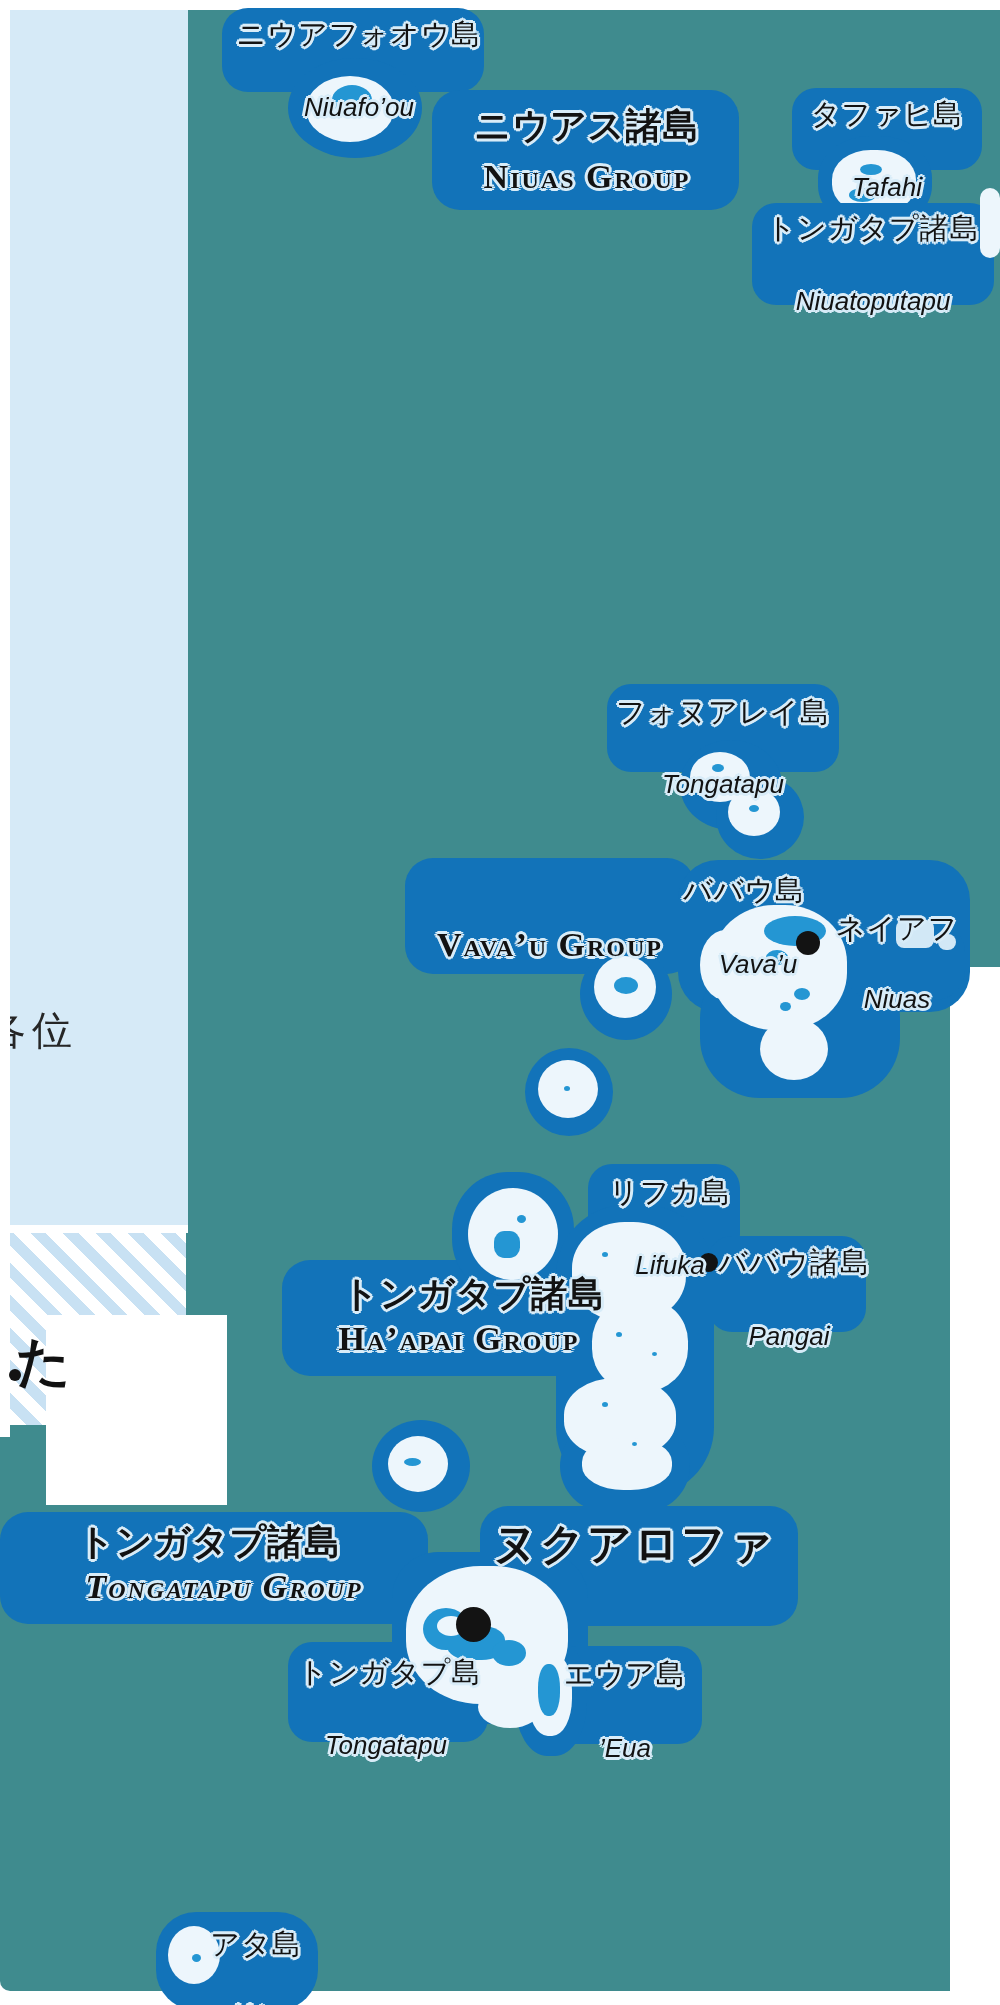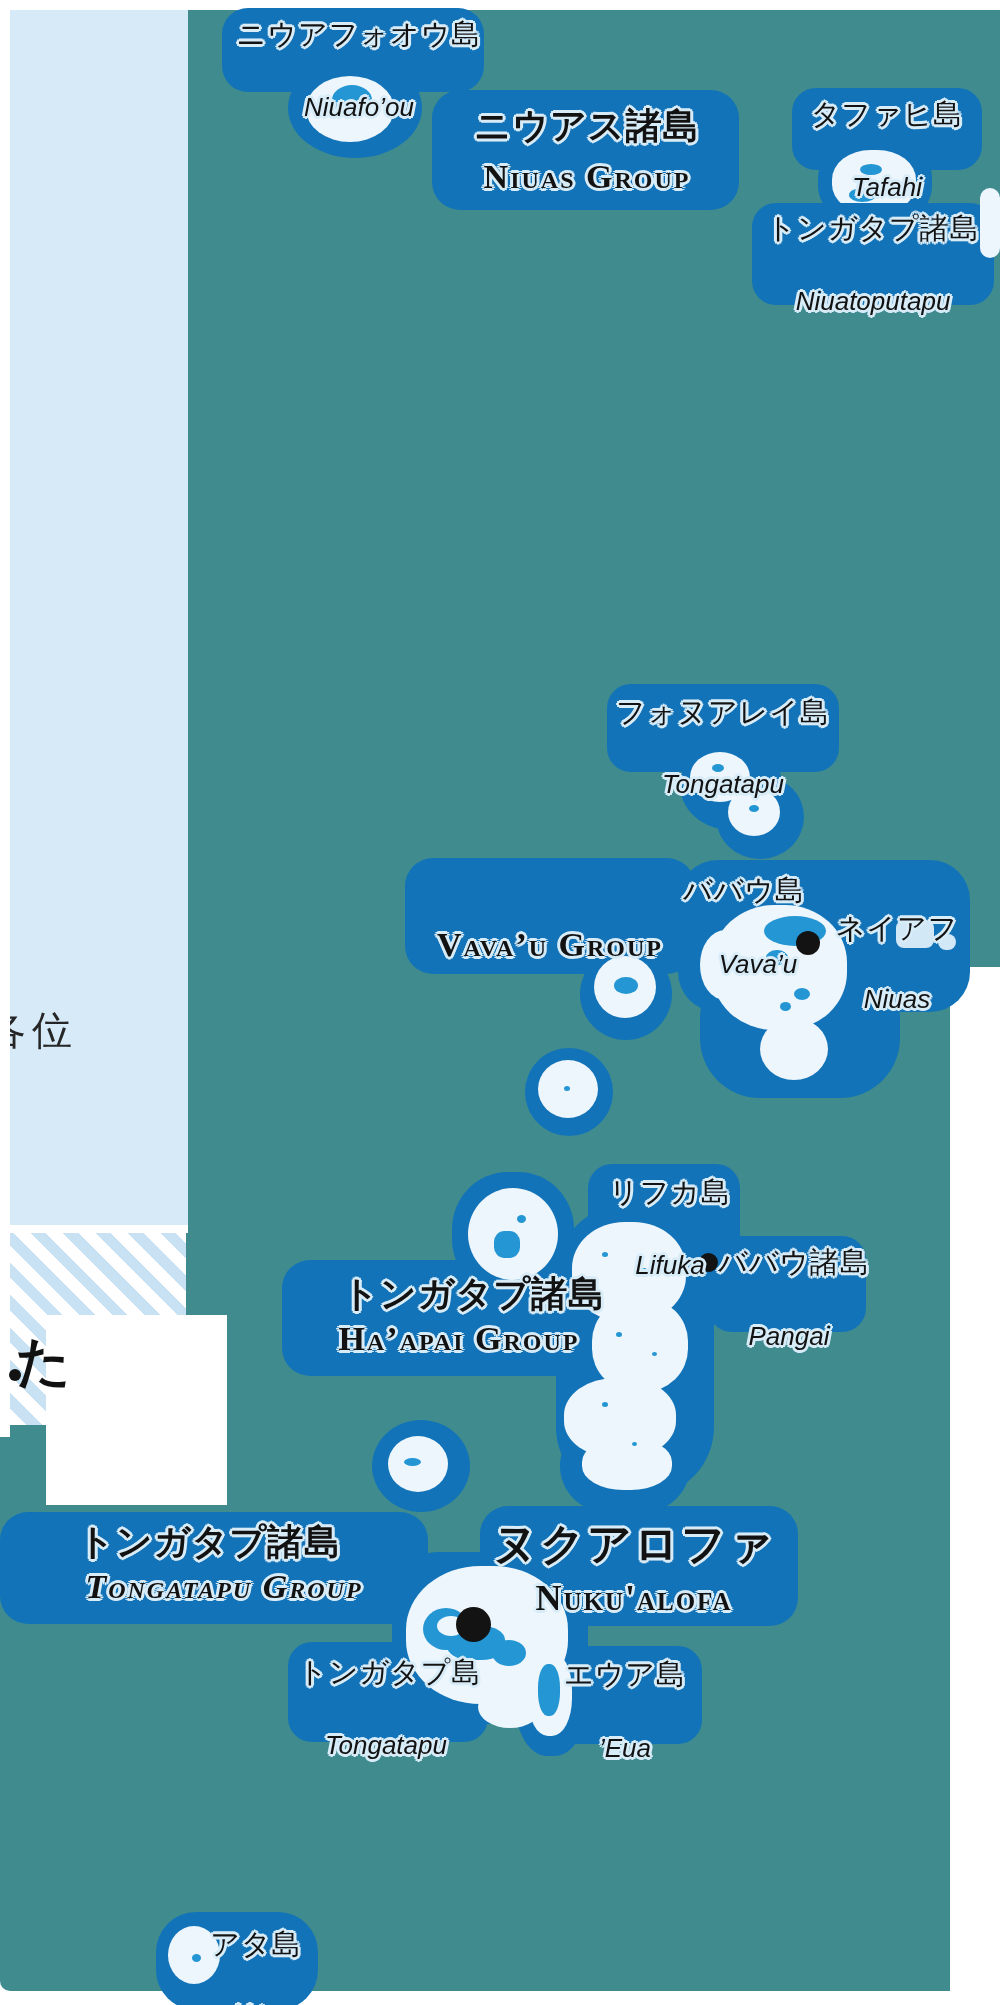--- a/index.html
+++ b/index.html
@@ -172,21 +172,20 @@
   <div class="lbl jp glow" style="left:718px;top:1248px;width:142px;">ババウ諸島</div>
   <div class="lbl en glow" style="left:718px;top:1285px;width:142px;">Pangai</div>
 
   <div class="lbl hjp glow" style="left:342px;top:1276px;width:240px;">トンガタプ諸島</div>
   <div class="lbl hen glow" style="left:292px;top:1322px;width:334px;">Ha’apai Group</div>
 
   <div class="lbl hjp glow" style="left:78px;top:1524px;width:262px;">トンガタプ諸島</div>
   <div class="lbl hen glow" style="left:12px;top:1570px;width:424px;font-style:italic;">Tongatapu Group</div>
 
   <div class="lbl capjp glow" style="left:490px;top:1522px;width:288px;">ヌクアロファ</div>
-  <div class="lbl capen glow" style="left:490px;top:1580px;width:288px;">Nuku'alofa</div>
 
   <div class="lbl jp glow" style="left:298px;top:1658px;width:176px;">トンガタプ島</div>
   <div class="lbl en glow" style="left:298px;top:1694px;width:176px;">Tongatapu</div>
 
   <div class="lbl jp glow" style="left:558px;top:1660px;width:134px;">エウア島</div>
   <div class="lbl en glow" style="left:558px;top:1697px;width:134px;">’Eua</div>
 
   <div class="lbl jp glow" style="left:208px;top:1930px;width:96px;">アタ島</div>
   <div class="lbl en glow" style="left:208px;top:1963px;width:96px;">’Ata</div>
 

